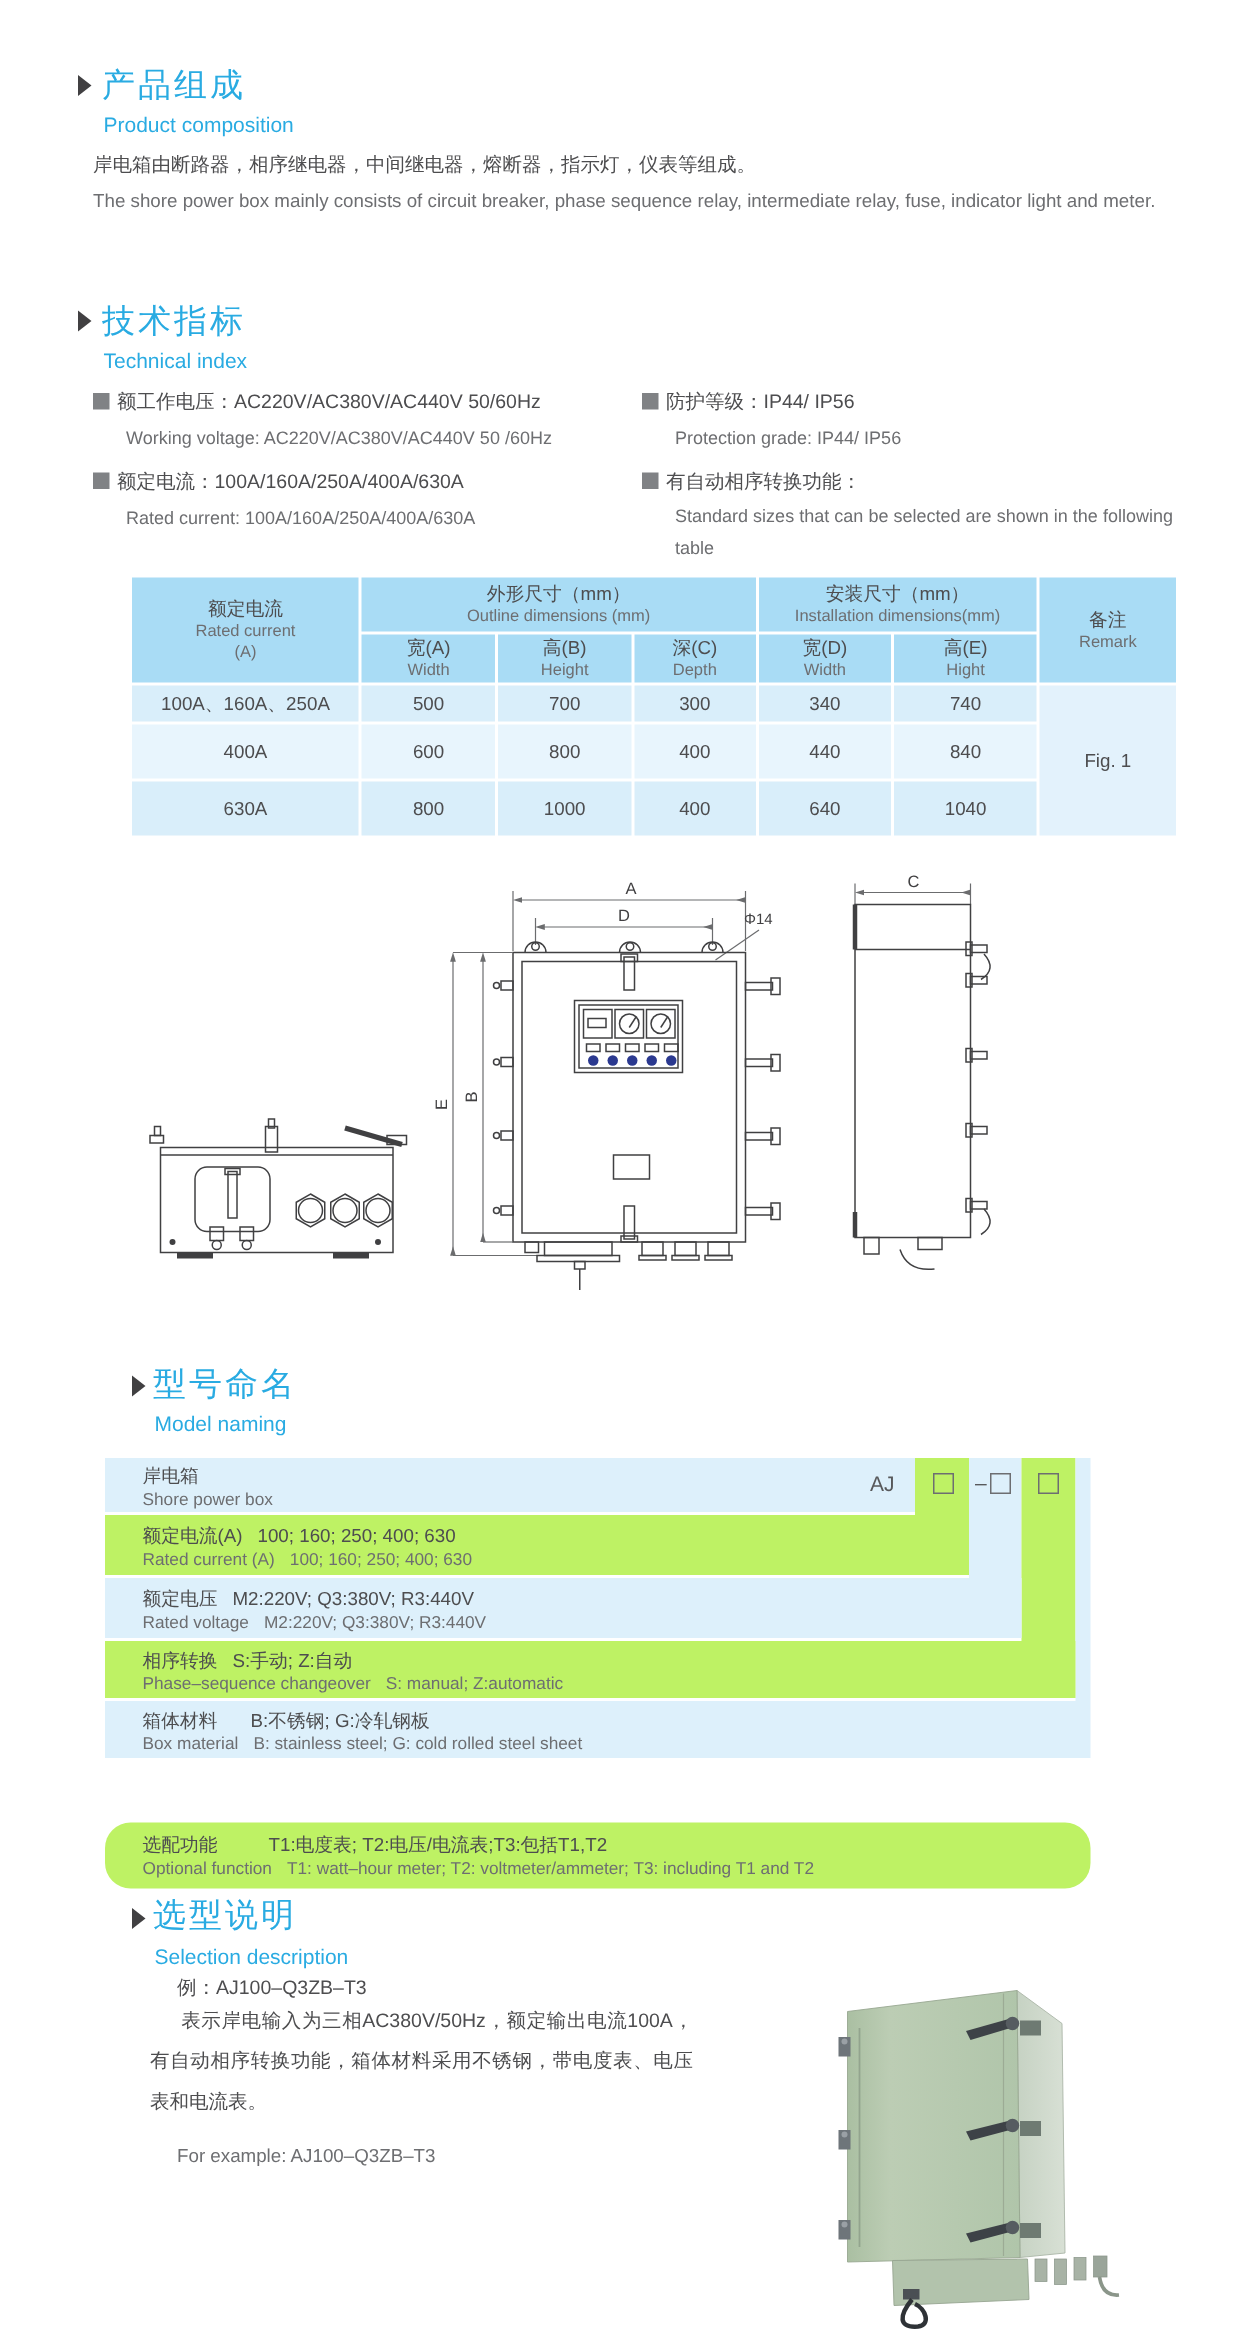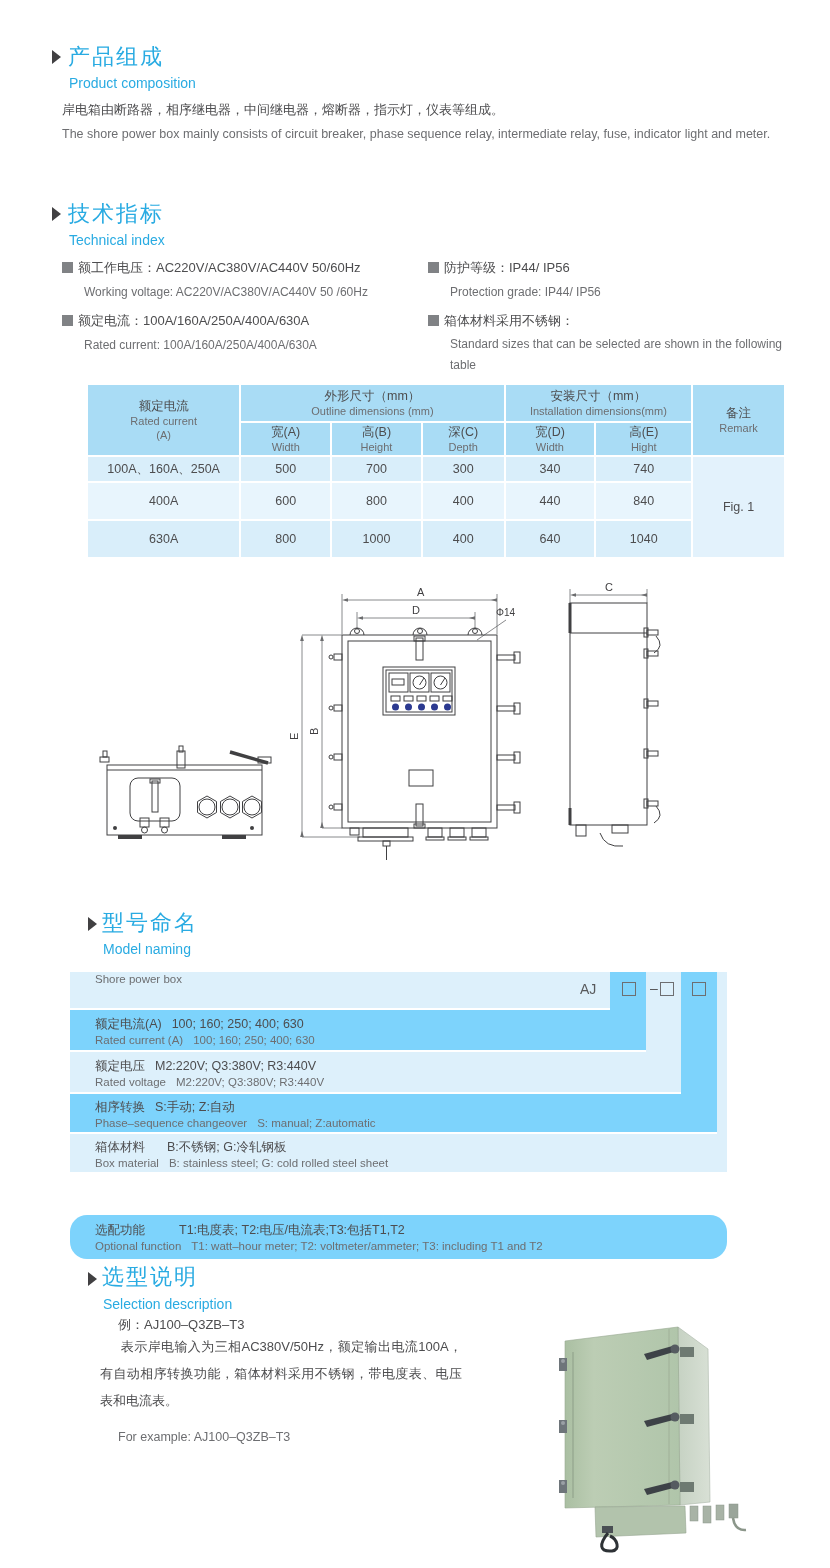--- a/index.html
+++ b/index.html
@@ -24,21 +24,21 @@
   table.spec{border-collapse:separate;border-spacing:2px;table-layout:fixed;width:700px;}
   table.spec td{text-align:center;vertical-align:middle;padding:0;}
   td.hd{background:#a9dcf5;}
   td.r0{background:#d9eefa;} td.r1{background:#e8f5fd;} td.rk{background:#e3f2fc;}
   .hd-cn{font-size:12.5px;color:#4d4d4f;line-height:1.3;}
   .hd-en{font-size:11px;color:#6d6e71;line-height:1.3;}
   .cell{font-size:12.5px;color:#4d4d4f;}
 
   
   .nrow{position:absolute;left:70px;}
-  .nblue{background:#ddf0fb;} .ngray{background:#7dd3fc;}
+  .nblue{background:#ddf0fb;} .ngray{background:#bef264;}
   .n-line1{font-size:12.5px;color:#4d4d4f;padding:4px 0 0 25px;white-space:nowrap;}
   .n-line2{font-size:11.5px;color:#6d6e71;padding:1px 0 0 25px;white-space:nowrap;}
   .n-lbl{margin-right:10px;}
   .code-box{position:absolute;width:12px;height:12px;border:1.5px solid #6d6e71;background:transparent;}
   .code-txt{position:absolute;font-size:14px;color:#58595b;}
 
   
   .para-cn{font-size:13px;color:#4d4d4f;line-height:27px;text-align:justify;text-indent:1.6em;}
   .para-en{font-size:12.5px;color:#6d6e71;line-height:26px;text-align:justify;text-indent:1.6em;}
 
@@ -62,21 +62,21 @@
   <div class="abs sec-title" style="left:68px;top:199px;">技术指标</div>
   <div class="abs sec-sub" style="left:69px;top:232px;">Technical index</div>
 
   <div class="abs b-cn" style="left:62px;top:259px;"><span class="bullet"></span><span>额工作电压：AC220V/AC380V/AC440V  50/60Hz</span></div>
   <div class="abs b-en" style="left:62px;top:285px;">Working voltage: AC220V/AC380V/AC440V 50 /60Hz</div>
   <div class="abs b-cn" style="left:62px;top:312px;"><span class="bullet"></span><span>额定电流：100A/160A/250A/400A/630A</span></div>
   <div class="abs b-en" style="left:62px;top:338px;">Rated current: 100A/160A/250A/400A/630A</div>
 
   <div class="abs b-cn" style="left:428px;top:259px;"><span class="bullet"></span><span>防护等级：IP44/ IP56</span></div>
   <div class="abs b-en" style="left:428px;top:285px;">Protection grade: IP44/ IP56</div>
-  <div class="abs b-cn" style="left:428px;top:312px;"><span class="bullet"></span><span>箱体材料采用不锈钢：</span></div>
+  <div class="abs b-cn" style="left:428px;top:312px;"><span class="bullet"></span><span>有自动相序转换功能：</span></div>
   <div class="abs b-en" style="left:428px;top:334px;width:332px;text-align:justify;line-height:21px;">Standard sizes that can be selected are shown in the following table</div>
 
   <table class="spec abs" style="left:86px;top:383px;">
     <colgroup>
         <col style="width:150px">
         <col style="width:88px">
         <col style="width:88px">
         <col style="width:80px">
         <col style="width:88px">
         <col style="width:94px">
@@ -318,20 +318,21 @@
   <div class="abs arrow" style="left:88px;top:917px;"></div>
   <div class="abs sec-title" style="left:102px;top:908px;">型号命名</div>
   <div class="abs sec-sub" style="left:103px;top:941px;">Model naming</div>
 
   <div class="abs ngray" style="left:610px;top:972px;width:36px;height:38px;"></div>
   <div class="abs nblue" style="left:646px;top:972px;width:35px;height:80px;"></div>
   <div class="abs ngray" style="left:681px;top:972px;width:36px;height:122px;"></div>
   <div class="abs nblue" style="left:717px;top:972px;width:10px;height:162px;"></div>
 
   <div class="nrow nblue" style="top:972px;width:540px;height:36px;">
+    <div class="n-line1"><span class="n-lbl">岸电箱</span></div>
     <div class="n-line2"><span class="n-lbl">Shore power box</span></div>
   </div>
   <div class="nrow ngray" style="top:1010px;width:576px;height:40px;">
     <div class="n-line1" style="padding-top:6px;"><span class="n-lbl">额定电流(A)</span><span>100; 160; 250; 400; 630</span></div>
     <div class="n-line2"><span class="n-lbl">Rated current (A)</span><span>100; 160; 250; 400; 630</span></div>
   </div>
   <div class="nrow nblue" style="top:1052px;width:611px;height:40px;">
     <div class="n-line1" style="padding-top:6px;"><span class="n-lbl">额定电压</span><span>M2:220V;  Q3:380V;  R3:440V</span></div>
     <div class="n-line2"><span class="n-lbl">Rated voltage</span><span>M2:220V;  Q3:380V;  R3:440V</span></div>
   </div>

